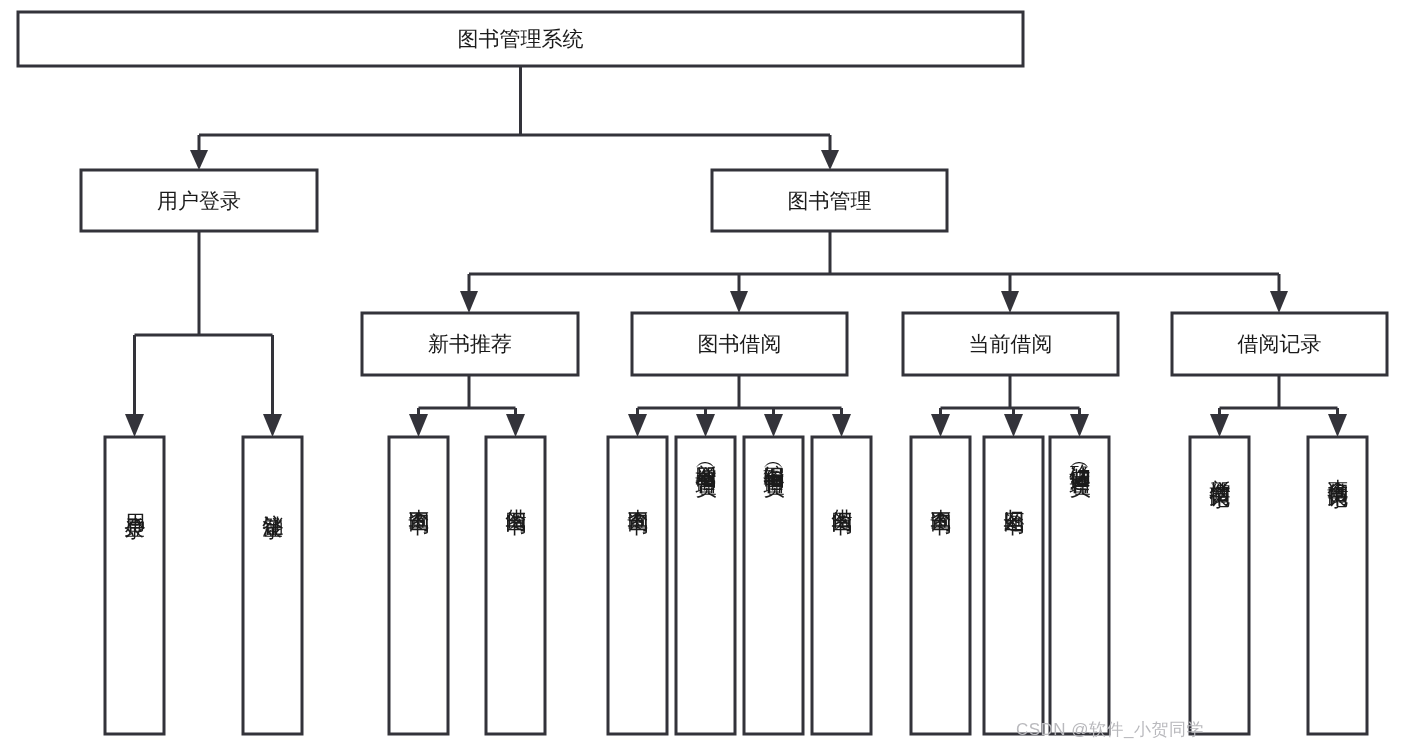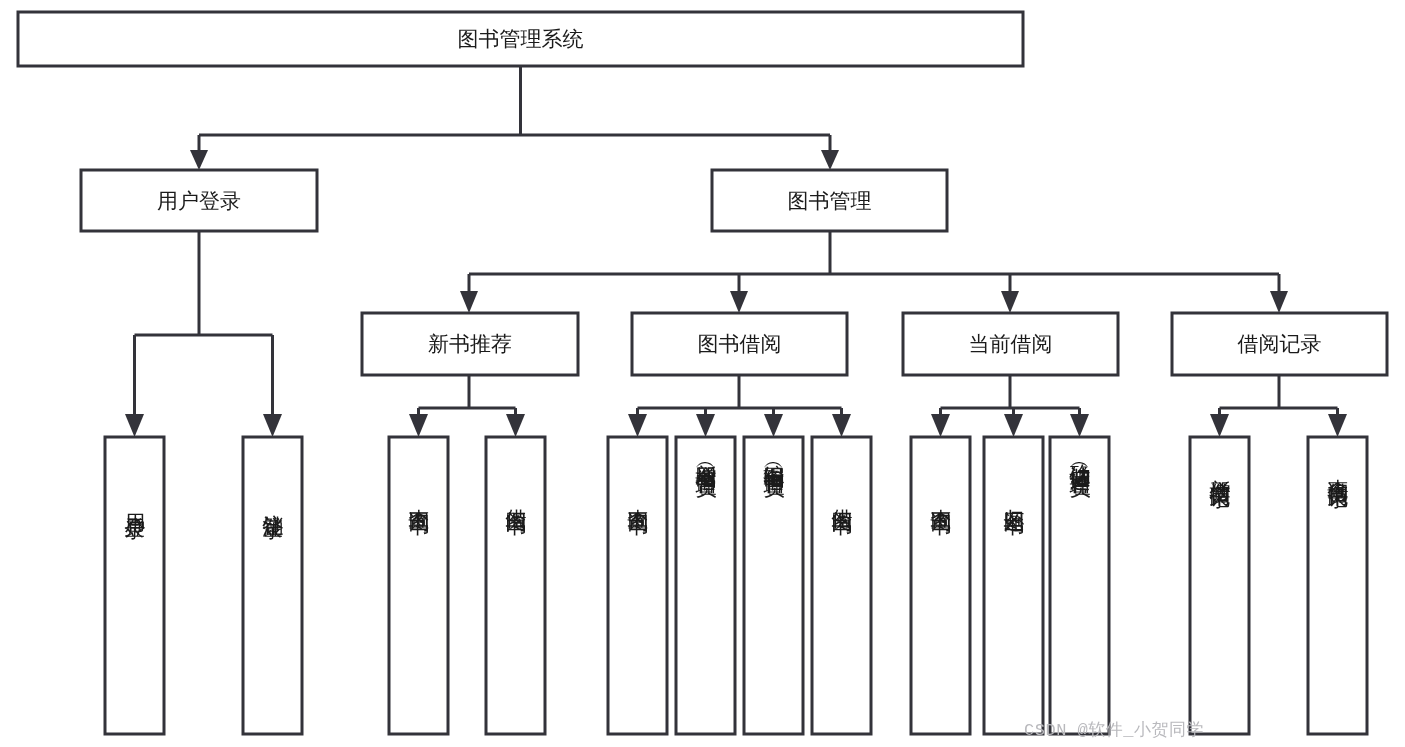--- a/index.html
+++ b/index.html
@@ -66,21 +66,21 @@
     font-size: 21px;
     line-height: 1.28;
     color: #1b1b1b;
     letter-spacing: 2px;
     white-space: nowrap;
   }
   .watermark {
     position: absolute;
     right: 10px;
     bottom: 6px;
-    font-family: Liberation Mono, monospace;
+    font-family: Liberation Sans, sans-serif;
     font-size: 17px;
     color: #b9b9bd;
     letter-spacing: 0.5px;
     user-select: none;
   }
 </style>
 </head>
 <body>
 
 <div id="diagram-root">

